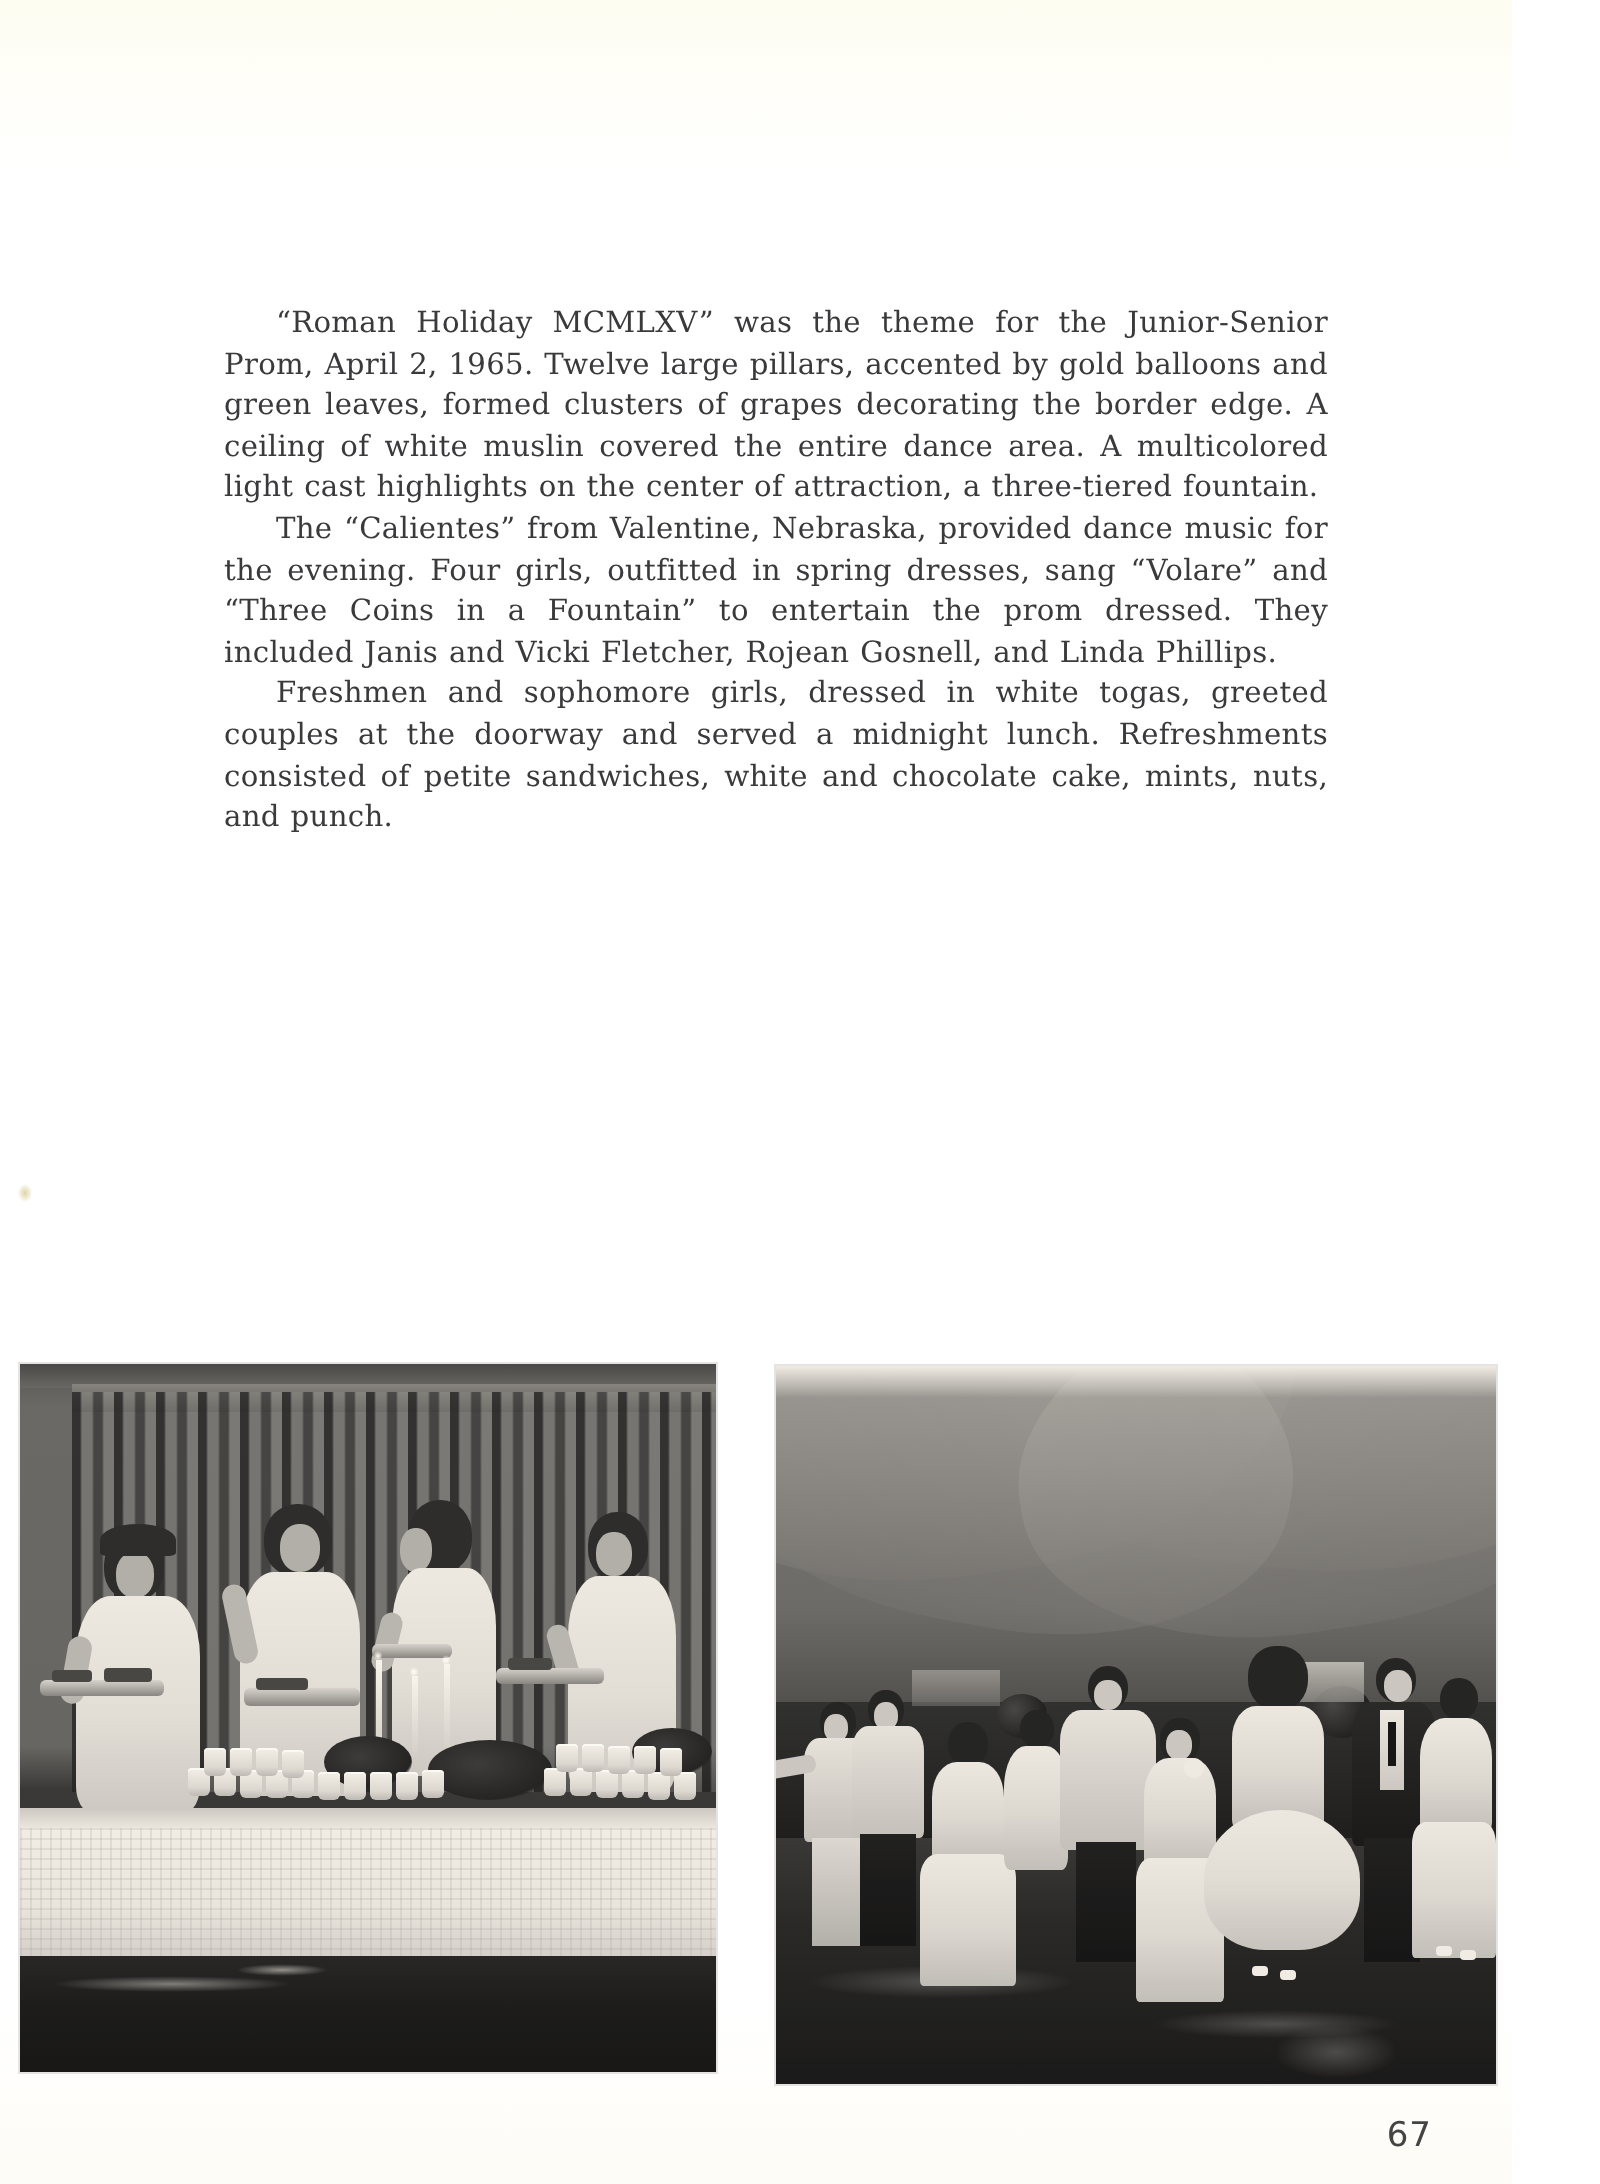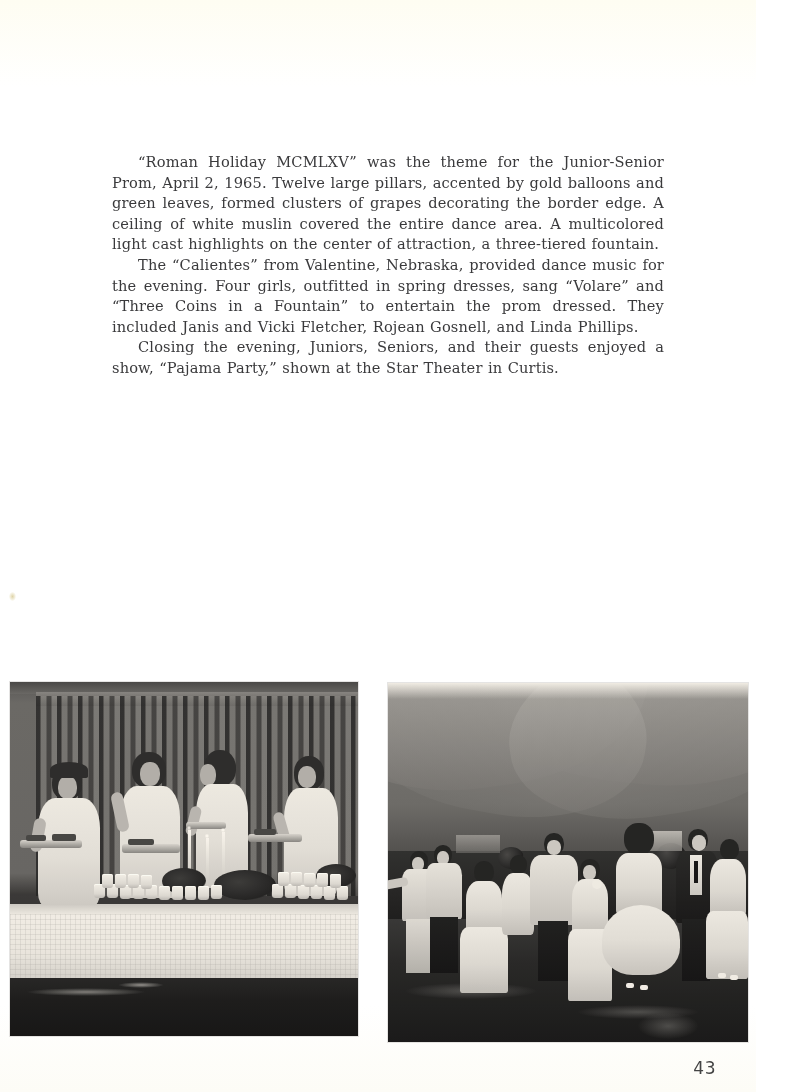--- a/index.html
+++ b/index.html
@@ -275,21 +275,21 @@
 <body>
 
 <div class="page">
 
   <div class="paper-tint"></div>
   <div class="speck"></div>
 
   <div class="article">
     <p class="para">“Roman Holiday MCMLXV” was the theme for the Junior-Senior Prom, April 2, 1965. Twelve large pillars, accented by gold balloons and green leaves, formed clusters of grapes decorating the border edge. A ceiling of white muslin covered the entire dance area. A multicolored light cast highlights on the center of attraction, a three-tiered fountain.</p>
     <p class="para">The “Calientes” from Valentine, Nebraska, provided dance music for the evening. Four girls, outfitted in spring dresses, sang “Volare” and “Three Coins in a Fountain” to entertain the prom dressed. They included Janis and Vicki Fletcher, Rojean Gosnell, and Linda Phillips.</p>
-    <p class="para">Closing the evening, Juniors, Seniors, and their guests enjoyed a show, “Pajama Party,” shown at the Star Theater in Curtis.</p>
+    <p class="para">Freshmen and sophomore girls, dressed in white togas, greeted couples at the doorway and served a midnight lunch. Refreshments consisted of petite sandwiches, white and chocolate cake, mints, nuts, and punch.</p>
   </div>
 
   <div class="photo photo-left">
     <div class="layer lp-bg"></div>
     <div class="layer lp-topband"></div>
     <div class="layer lp-pelmet"></div>
     <div class="layer lp-curtain"></div>
 
     <div class="figure">
       <div class="fig-head" style="left:42px;top:84px;width:30px;height:34px;"></div>
@@ -459,15 +459,15 @@
       <div class="d-gown" style="left:318px;top:228px;width:42px;height:68px;border-radius:16% 16% 4% 4%;"></div>
       <div class="d-shoe" style="left:330px;top:290px;"></div>
       <div class="d-shoe" style="left:342px;top:292px;"></div>
     </div>
 
     <div class="rp-floorshine" style="left:18px;top:300px;width:130px;height:16px;"></div>
     <div class="rp-floorshine" style="left:190px;top:322px;width:120px;height:14px;"></div>
     <div class="rp-floorshine" style="left:250px;top:330px;width:60px;height:26px;"></div>
   </div>
 
-  <div class="page-number">43</div>
+  <div class="page-number">67</div>
 
 </div>
 
 </body></html>

